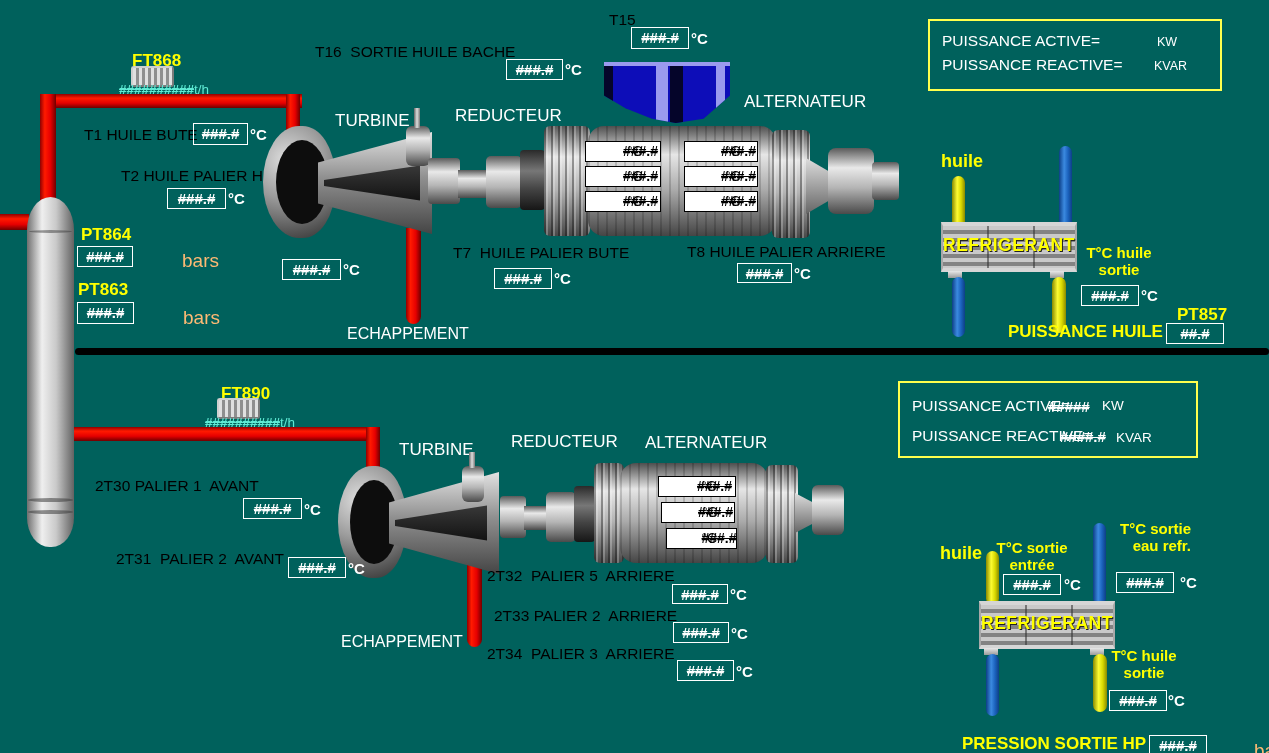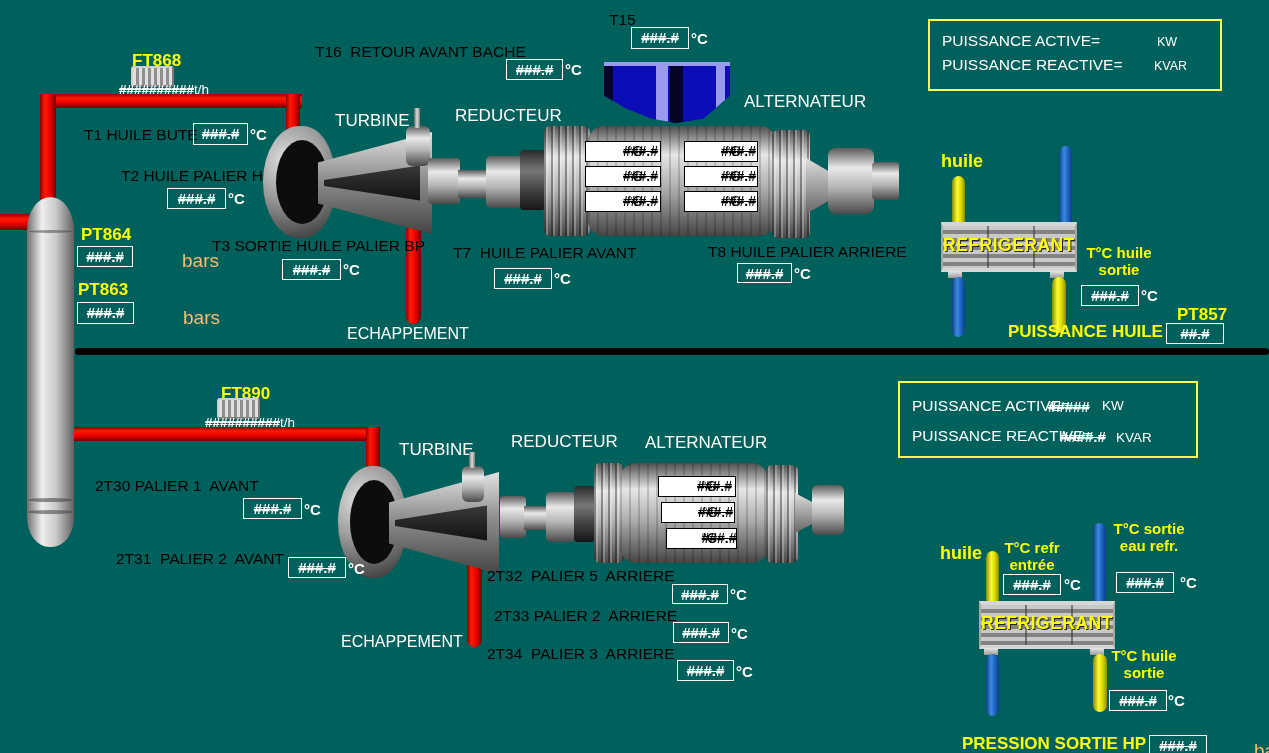--- a/index.html
+++ b/index.html
@@ -23,21 +23,21 @@
   .vbox{border:1.5px solid #fff;color:#fff;font-weight:bold;font-size:15px;
         text-align:center;line-height:19px;text-decoration:line-through;}
   .vbox-white{background:#fff;border:1px solid #000;color:#000;font-size:14px;
         font-weight:bold;text-align:center;line-height:19px;white-space:pre;}
   .vbox-white .v{position:static;text-decoration:line-through;}
   .vbox-white .u{position:static;text-decoration:none;font-weight:normal;}
 
   
   .flowbox{background:repeating-linear-gradient(90deg,#e0e0e0 0 3px,#8f8f8f 3px 6px);
            border:2px outset #cfcfcf;border-radius:3px;}
-  .flowtxt{color:#ffffff;font-size:13.5px;white-space:pre;}
+  .flowtxt{color:#5eead4;font-size:13.5px;white-space:pre;}
 
   
   .pr-h{background:linear-gradient(180deg,#8f0000,#ff1a00 30%,#e60000 65%,#6f0000);}
   .pr-v{background:linear-gradient(90deg,#8f0000,#ff1a00 30%,#e60000 65%,#6f0000);}
   .p-yel{background:linear-gradient(90deg,#8a8a00,#fcfc33 40%,#d8d800 70%,#8a8a00);border-radius:7px;}
   .p-blu{background:linear-gradient(90deg,#0d3f86,#3b8ae0 40%,#1b62bd 70%,#0d3f86);border-radius:7px;}
 
   
   .ribbed{background:
       repeating-linear-gradient(90deg,rgba(0,0,0,.35) 0 2px,rgba(255,255,255,.25) 2px 4px,rgba(0,0,0,0) 4px 7px),
@@ -85,21 +85,21 @@
   <div style="left:29px;top:230px;width:43px;height:3px;background:rgba(60,60,60,.5);border-radius:50%;"></div>
   <div style="left:28px;top:498px;width:45px;height:4px;background:rgba(60,60,60,.55);border-radius:50%;"></div>
   <div style="left:28px;top:510px;width:45px;height:4px;background:rgba(60,60,60,.55);border-radius:50%;"></div>
 
   <div class="lbl-yellow" style="left:132px;top:51px;">FT868</div>
   <div class="flowbox" style="left:131px;top:66px;width:43px;height:21px;"></div>
   <div class="flowtxt" style="left:104px;top:67px;">
     <span class="hash" style="position:static">##########</span><span style="position:static">t/h</span>
   </div>
 
-  <div class="lbl-black" style="left:315px;top:43px;">T16  RETOUR AVANT BACHE</div>
+  <div class="lbl-black" style="left:315px;top:43px;">T16  SORTIE HUILE BACHE</div>
   <div class="vbox" style="left:506px;top:59px;width:57px;height:21px;">###.#</div>
   <div class="unit-w" style="left:565px;top:61px;">°C</div>
 
   <div class="lbl-black" style="left:609px;top:11px;">T15</div>
   <div class="vbox" style="left:631px;top:27px;width:58px;height:22px;">###.#</div>
   <div class="unit-w" style="left:691px;top:30px;">°C</div>
 
   <div style="left:604px;top:62px;width:126px;height:61px;background:#0D0DB8;clip-path:polygon(0 0,100% 0,100% 55%,79% 93%,57% 100%,38% 93%,17% 76%,0 55%);">
     <div class="tank-stripe" style="left:0;width:9px;background:#05052a;"></div>
     <div class="tank-stripe" style="left:52px;width:12px;background:#9a9aee;"></div>
@@ -147,29 +147,28 @@
   <div class="cyl" style="left:828px;top:148px;width:46px;height:66px;border-radius:8px;"></div>
   <div class="cyl" style="left:872px;top:162px;width:27px;height:38px;border-radius:4px;"></div>
 
   <div class="vbox-white" style="left:585px;top:141px;width:76px;height:21px;"><span class="v">###.#</span><span class="u"> °C</span></div>
   <div class="vbox-white" style="left:585px;top:166px;width:76px;height:21px;"><span class="v">###.#</span><span class="u"> °C</span></div>
   <div class="vbox-white" style="left:585px;top:191px;width:76px;height:21px;"><span class="v">###.#</span><span class="u"> °C</span></div>
   <div class="vbox-white" style="left:684px;top:141px;width:74px;height:21px;"><span class="v">###.#</span><span class="u"> °C</span></div>
   <div class="vbox-white" style="left:684px;top:166px;width:74px;height:21px;"><span class="v">###.#</span><span class="u"> °C</span></div>
   <div class="vbox-white" style="left:684px;top:191px;width:74px;height:21px;"><span class="v">###.#</span><span class="u"> °C</span></div>
 
-  <div class="lbl-black" style="left:212px;top:237px;">T3 SORTIE HUILE PALIER BP</div>
   <div class="vbox" style="left:282px;top:259px;width:59px;height:21px;">###.#</div>
   <div class="unit-w" style="left:343px;top:261px;">°C</div>
 
-  <div class="lbl-black" style="left:453px;top:244px;">T7  HUILE PALIER AVANT</div>
+  <div class="lbl-black" style="left:453px;top:244px;">T7  HUILE PALIER BUTE</div>
   <div class="vbox" style="left:494px;top:268px;width:58px;height:21px;">###.#</div>
   <div class="unit-w" style="left:554px;top:270px;">°C</div>
 
-  <div class="lbl-black" style="left:708px;top:243px;">T8 HUILE PALIER ARRIERE</div>
+  <div class="lbl-black" style="left:687px;top:243px;">T8 HUILE PALIER ARRIERE</div>
   <div class="vbox" style="left:737px;top:263px;width:55px;height:20px;">###.#</div>
   <div class="unit-w" style="left:794px;top:265px;">°C</div>
 
   <div class="lbl-white" style="left:347px;top:325px;font-size:16px;">ECHAPPEMENT</div>
 
   <div class="panel" style="left:928px;top:19px;width:294px;height:72px;">
     <span class="plabel" style="left:12px;top:11px;">PUISSANCE ACTIVE=</span>
     <span class="punit" style="left:227px;top:14px;">KW</span>
     <span class="plabel" style="left:12px;top:35px;">PUISSANCE REACTIVE=</span>
     <span class="punit" style="left:224px;top:38px;">KVAR</span>
@@ -256,24 +255,24 @@
   <div class="panel" style="left:898px;top:381px;width:300px;height:77px;">
     <span class="plabel" style="left:12px;top:14px;">PUISSANCE ACTIVE=</span>
     <span class="pval" style="left:148px;top:15px;">#####</span>
     <span class="plabel" style="left:202px;top:15px;font-size:13.5px;">KW</span>
     <span class="plabel" style="left:12px;top:44px;">PUISSANCE REACTIVE=</span>
     <span class="pval" style="left:160px;top:45px;">####.#</span>
     <span class="plabel" style="left:216px;top:47px;font-size:13.5px;">KVAR</span>
   </div>
 
   <div class="lbl-yellow" style="left:940px;top:543px;font-size:18px;">huile</div>
-  <div class="lbl-yellow-sm" style="left:993px;top:540px;width:78px;">T°C refr entrée</div>
+  <div class="lbl-yellow-sm" style="left:993px;top:540px;width:78px;">T°C sortie entrée</div>
   <div class="p-yel" style="left:986px;top:551px;width:13px;height:54px;"></div>
   <div class="p-blu" style="left:1093px;top:523px;width:13px;height:82px;"></div>
-  <div class="lbl-yellow-sm" style="left:1107px;top:521px;width:84px;">T°C sortie eau refr.</div>
+  <div class="lbl-yellow-sm" style="left:1107px;top:521px;width:84px;text-align:right;">T°C sortie eau refr.</div>
 
   <div class="vbox" style="left:1003px;top:574px;width:58px;height:21px;">###.#</div>
   <div class="unit-w" style="left:1064px;top:576px;">°C</div>
   <div class="vbox" style="left:1116px;top:572px;width:58px;height:21px;">###.#</div>
   <div class="unit-w" style="left:1180px;top:574px;">°C</div>
 
   <div class="hx" style="left:979px;top:601px;width:136px;height:48px;">
     <div class="sep" style="left:44px;"></div>
       <div class="sep" style="left:90px;"></div>
     <div class="hx-title" style="top:8px;">REFRIGERANT</div>

